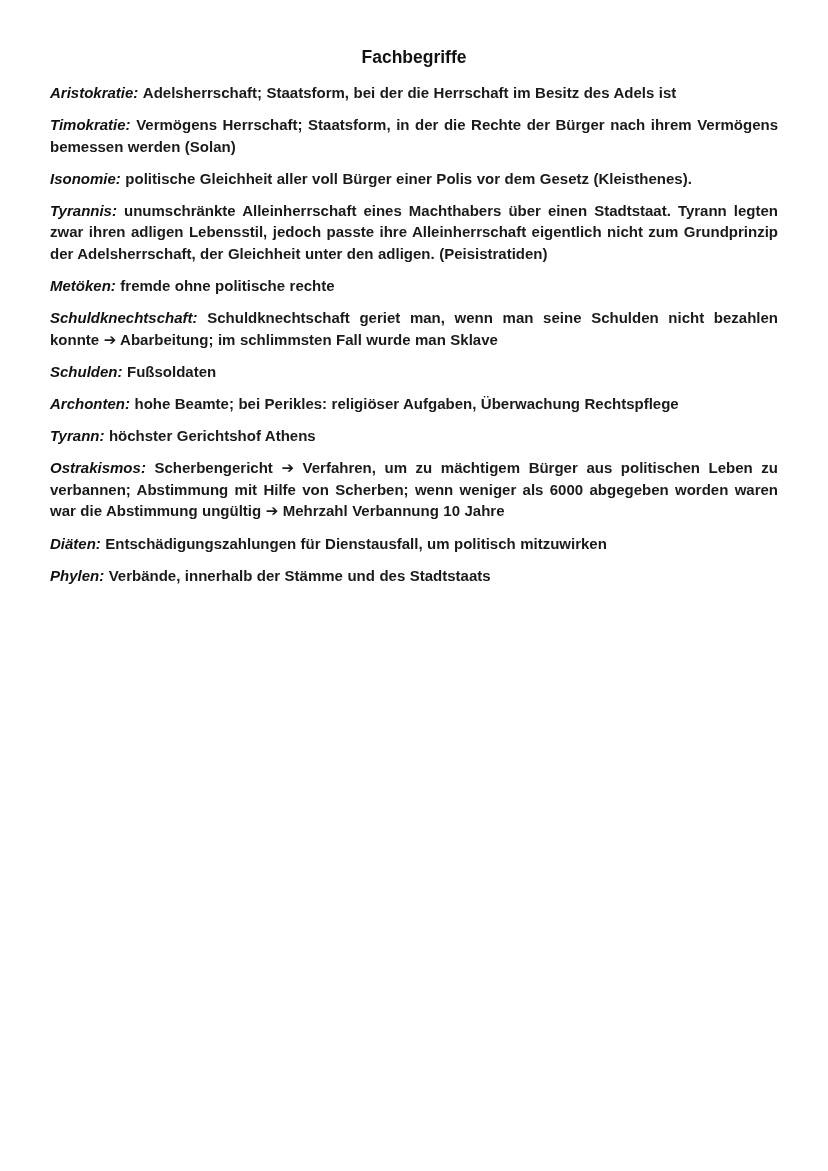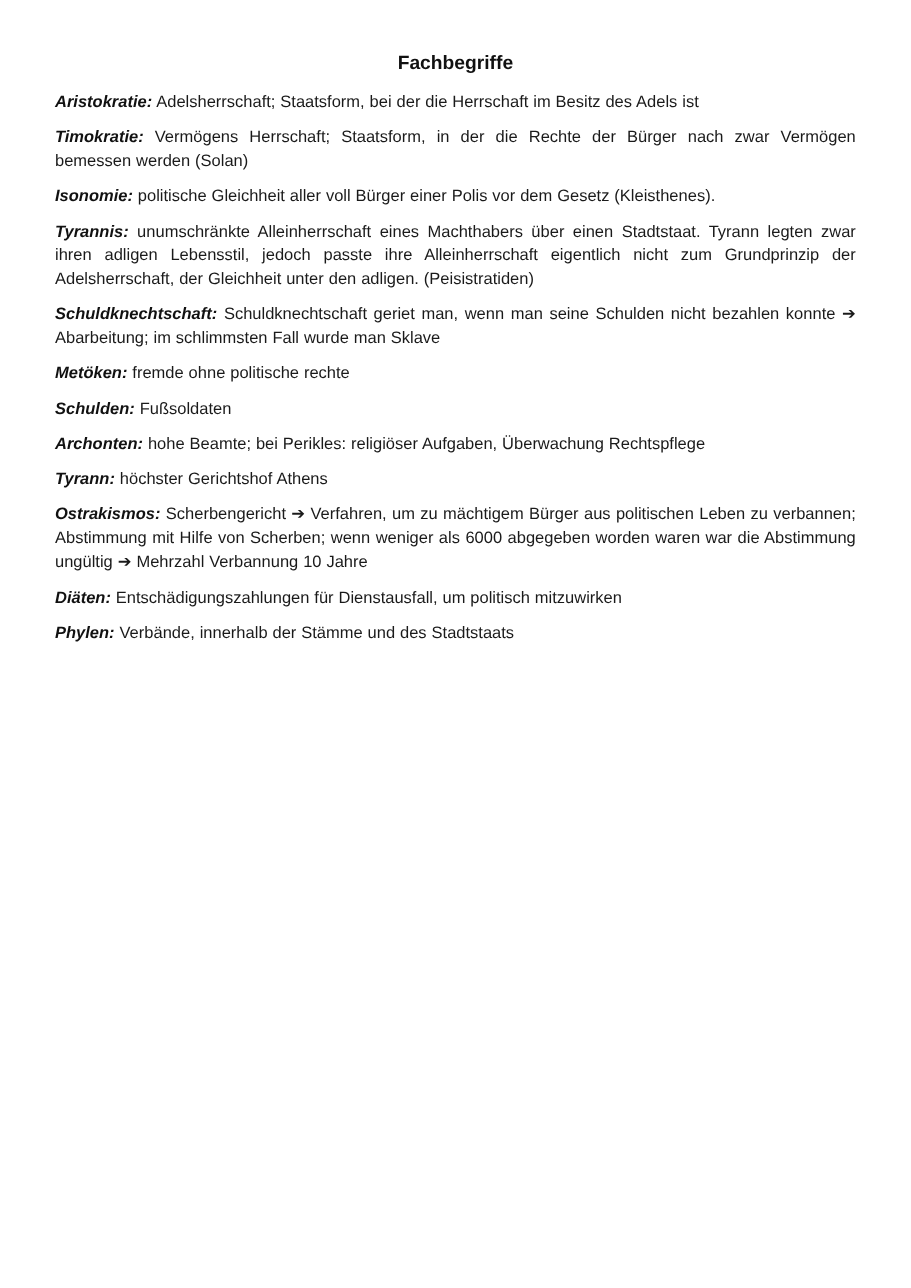--- a/index.html
+++ b/index.html
@@ -33,41 +33,41 @@
     text-align: justify;
     margin: 0 0 10.5px 0;
     word-spacing: 0.02em;
   }
   .entry .term {
     font-weight: 700;
     color: #111111;
     font-style: italic;
   }
   .entry .definition {
-    font-weight: 400;
+    font-weight: 700;
   }
 </style>
 </head>
 <body>
 
 <div class="page">
 
   <h1 class="doc-title">Fachbegriffe</h1>
 
   <p class="entry"><strong class="term">Aristokratie:</strong> <span class="definition">Adelsherrschaft; Staatsform, bei der die Herrschaft im Besitz des Adels ist</span></p>
 
-  <p class="entry"><strong class="term">Timokratie:</strong> <span class="definition">Vermögens Herrschaft; Staatsform, in der die Rechte der Bürger nach zwar Vermögen bemessen werden (Solan)</span></p>
+  <p class="entry"><strong class="term">Timokratie:</strong> <span class="definition">Vermögens Herrschaft; Staatsform, in der die Rechte der Bürger nach ihrem Vermögens bemessen werden (Solan)</span></p>
 
   <p class="entry"><strong class="term">Isonomie:</strong> <span class="definition">politische Gleichheit aller voll Bürger einer Polis vor dem Gesetz (Kleisthenes).</span></p>
 
   <p class="entry"><strong class="term">Tyrannis:</strong> <span class="definition">unumschränkte Alleinherrschaft eines Machthabers über einen Stadtstaat. Tyrann legten zwar ihren adligen Lebensstil, jedoch passte ihre Alleinherrschaft eigentlich nicht zum Grundprinzip der Adelsherrschaft, der Gleichheit unter den adligen. (Peisistratiden)</span></p>
 
+  <p class="entry"><strong class="term">Metöken:</strong> <span class="definition">fremde ohne politische rechte</span></p>
+
   <p class="entry"><strong class="term">Schuldknechtschaft:</strong> <span class="definition">Schuldknechtschaft geriet man, wenn man seine Schulden nicht bezahlen konnte ➔ Abarbeitung; im schlimmsten Fall wurde man Sklave</span></p>
-
-  <p class="entry"><strong class="term">Metöken:</strong> <span class="definition">fremde ohne politische rechte</span></p>
 
   <p class="entry"><strong class="term">Schulden:</strong> <span class="definition">Fußsoldaten</span></p>
 
   <p class="entry"><strong class="term">Archonten:</strong> <span class="definition">hohe Beamte; bei Perikles: religiöser Aufgaben, Überwachung Rechtspflege</span></p>
 
   <p class="entry"><strong class="term">Tyrann:</strong> <span class="definition">höchster Gerichtshof Athens</span></p>
 
   <p class="entry"><strong class="term">Ostrakismos:</strong> <span class="definition">Scherbengericht ➔ Verfahren, um zu mächtigem Bürger aus politischen Leben zu verbannen; Abstimmung mit Hilfe von Scherben; wenn weniger als 6000 abgegeben worden waren war die Abstimmung ungültig ➔ Mehrzahl Verbannung 10 Jahre</span></p>
 
 

